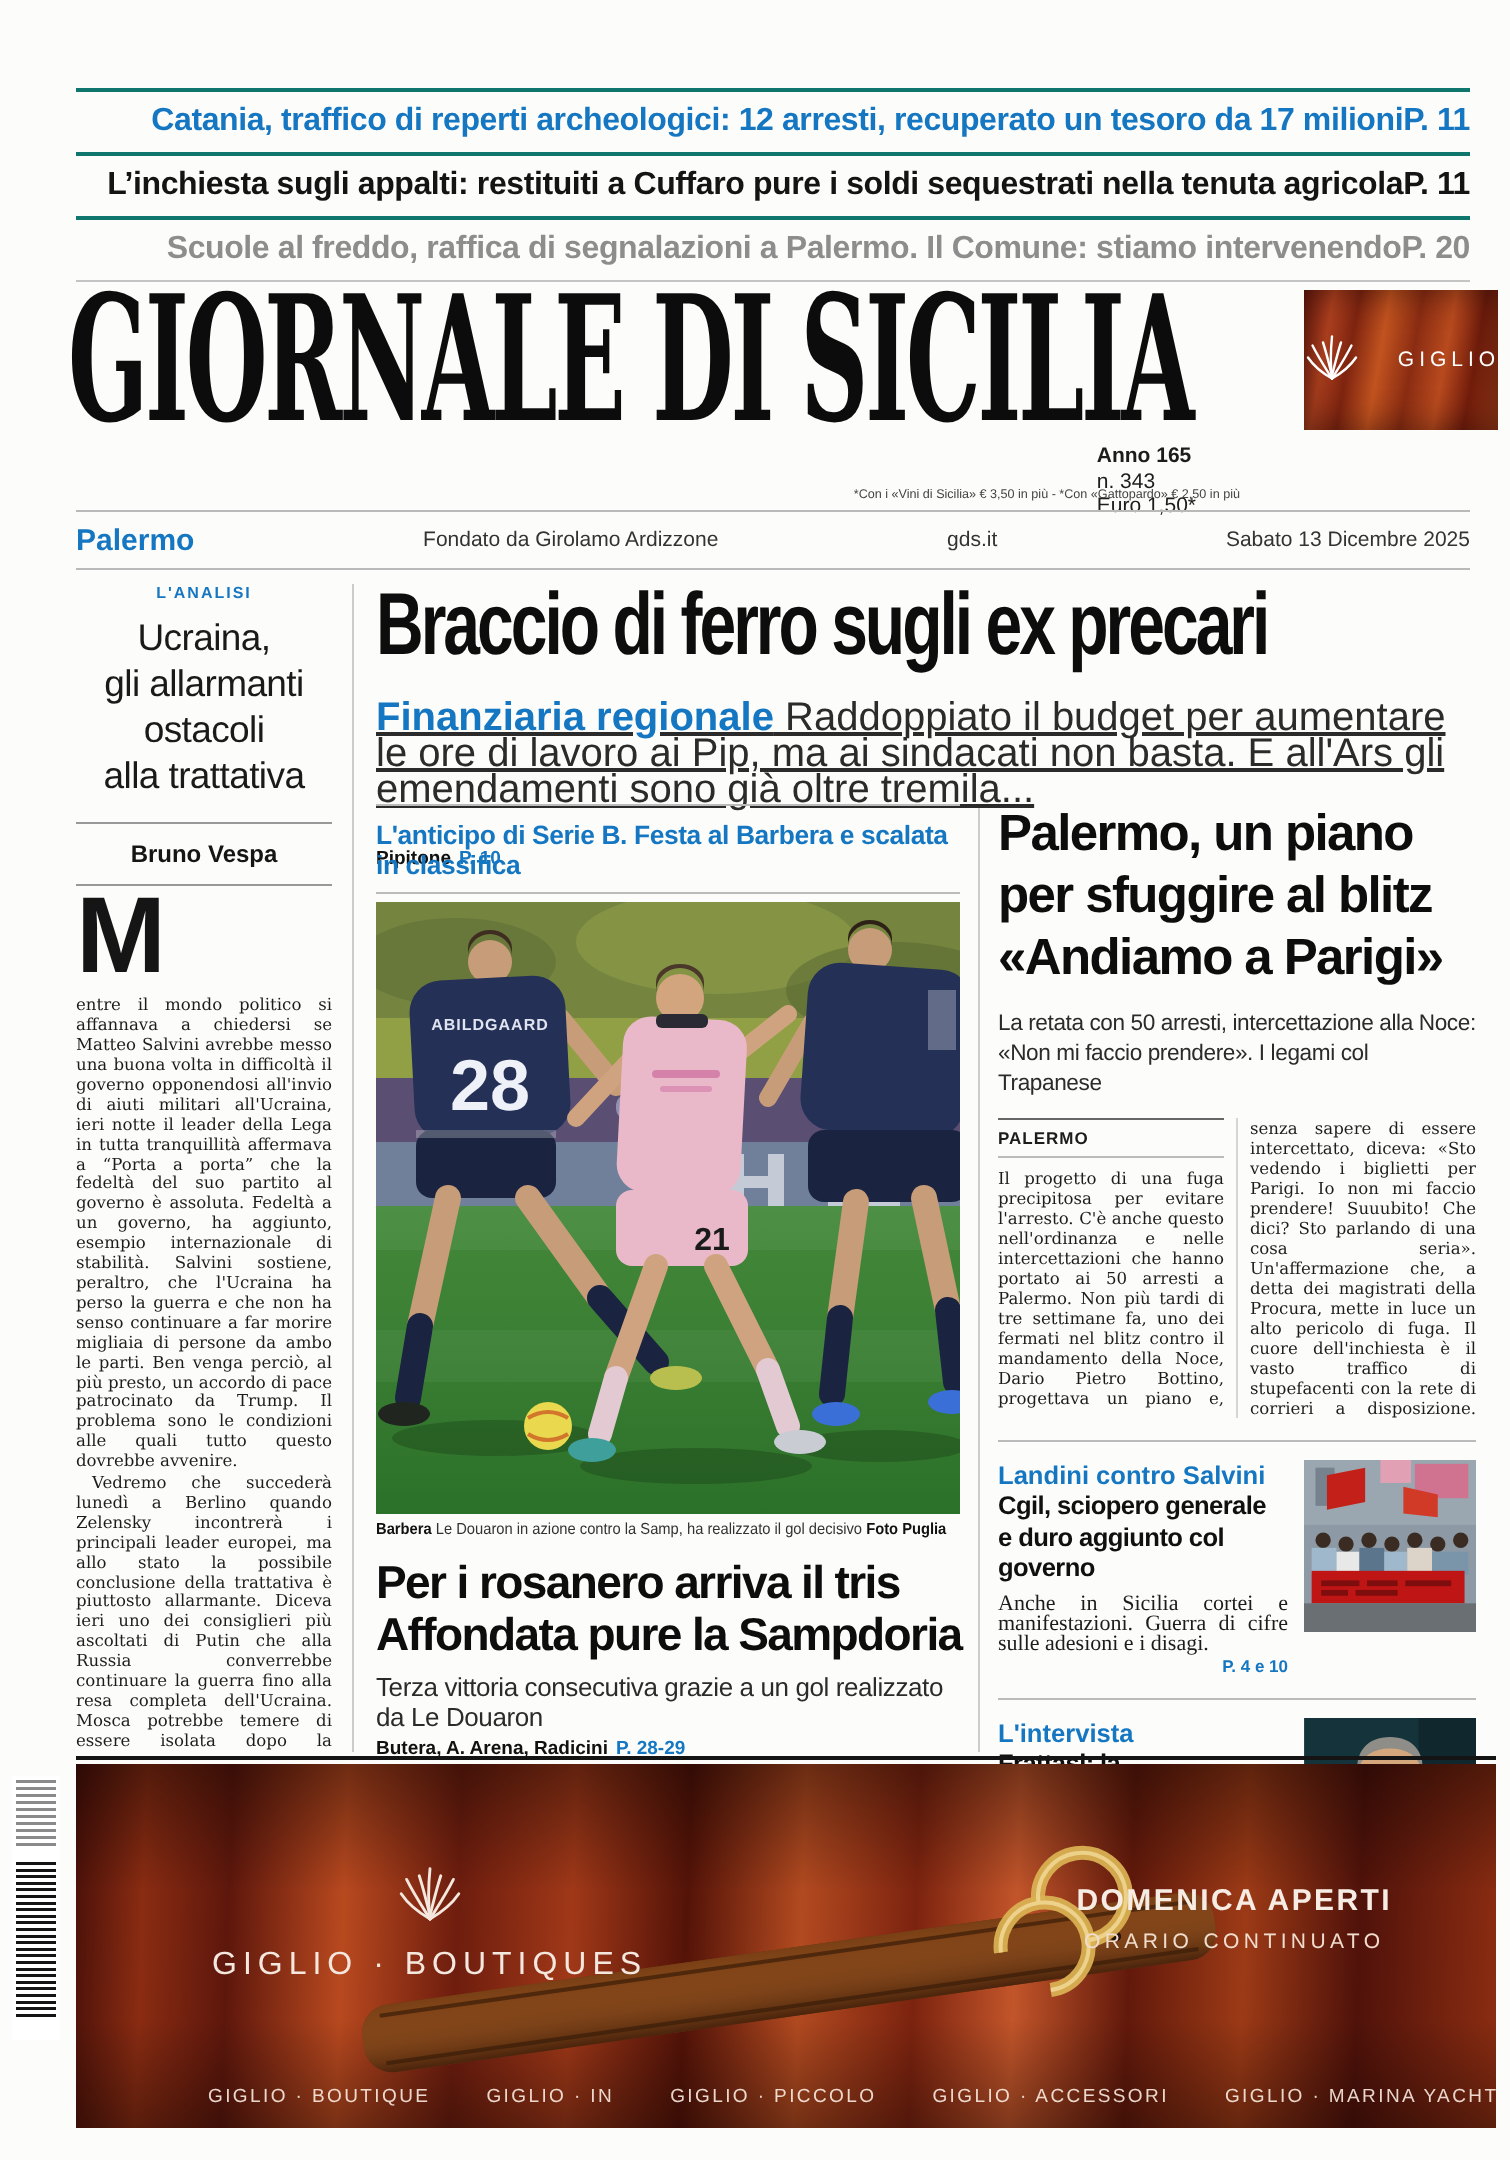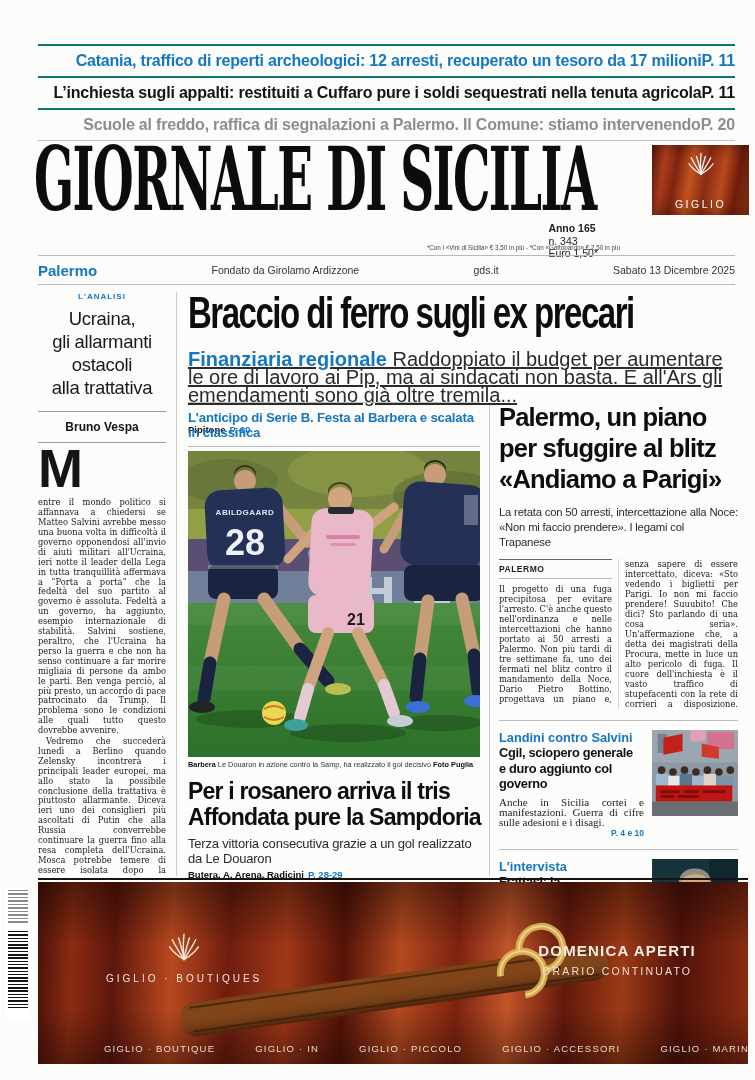--- a/index.html
+++ b/index.html
@@ -12,21 +12,21 @@
   .strip:last-child{border-bottom:1px solid #c4c4c4;}
   .strip.blue, .strip.blue .pg{color:#1577c2;}
   .strip.black,.strip.black .pg{color:#141414;}
   .strip.gray, .strip.gray .pg{color:#8d8d8d;}
   
   .mast-title{position:absolute;left:34px;top:136px;font-family:"DejaVu Serif",serif;
       font-weight:bold;font-size:87px;line-height:1;letter-spacing:-3px;color:#0c0c0c;
       transform:scaleX(.54);transform-origin:left top;white-space:nowrap;}
   .giglio-box{position:absolute;left:652px;top:145px;width:97px;height:70px;overflow:hidden;
       background:linear-gradient(100deg,#6f1a0e 0%,#b1411f 14%,#7e2410 26%,#c2531f 40%,#8a2c12 55%,#b84a1e 70%,#741d0c 84%,#a03c18 100%);
-      display:flex;flex-direction:column;align-items:center;justify-content:center;gap:18px;
+      display:flex;flex-direction:row;align-items:center;justify-content:center;gap:18px;
       box-shadow:inset 0 0 18px rgba(0,0,0,.45);}
   .giglio-box .brand{color:#fff;font-size:10.5px;letter-spacing:2.5px;}
   .edition{position:absolute;right:157px;top:222px;text-align:left;font-size:10.5px;line-height:12.5px;color:#1c1c1c;}
   .edition .anno{font-weight:bold;}
   .edition-note{position:absolute;right:135px;top:244px;font-size:6.3px;color:#444;}
   
   .dateline{position:absolute;left:38px;right:20px;top:255px;height:28px;
       border-top:1px solid #b9b9b9;border-bottom:1px solid #b9b9b9;
       display:flex;align-items:center;justify-content:space-between;font-size:10.5px;color:#333;}
   .dateline .city{font-size:15px;font-weight:bold;color:#1577c2;}
@@ -76,26 +76,26 @@
   .nb-page{text-align:right;font-weight:bold;font-size:8.5px;color:#1577c2;margin-top:1px;}
   .nb-byline{text-align:right;font-weight:bold;font-size:8.5px;margin-top:1px;}
   .nb-byline .pg{color:#1577c2;margin-left:3px;}
   .nb-photo{width:86px;height:86px;flex:0 0 auto;}
   
   .ad-sep{position:absolute;left:38px;top:878px;width:710px;height:2px;background:#141414;}
   .ad{position:absolute;left:38px;top:882px;width:710px;height:182px;overflow:hidden;
      background:linear-gradient(92deg,#4a1009 0%,#8a2c12 5%,#5e170c 11%,#b8491f 19%,#6e1d0e 27%,#a03818 35%,#541308 43%,#b24a20 51%,#7c230f 59%,#c2552a 66%,#62190b 74%,#9c3a16 82%,#50120a 90%,#8c2d12 100%);}
   .ad::before{content:"";position:absolute;inset:0;background:linear-gradient(180deg,rgba(0,0,0,.4),rgba(0,0,0,0) 35%,rgba(0,0,0,0) 70%,rgba(0,0,0,.35));}
   .ad-logo{position:absolute;left:68px;top:48px;display:flex;flex-direction:column;align-items:center;gap:7px;color:#f4e7de;}
-  .ad-logo .brand{font-size:10px;letter-spacing:3px;}
+  .ad-logo .brand{font-size:16px;letter-spacing:3px;}
   .ad-promo{position:absolute;right:52px;top:60px;text-align:center;color:#f7ece3;}
   .ad-promo .t1{font-size:15px;font-weight:bold;letter-spacing:1.2px;}
   .ad-promo .t2{font-size:10.5px;letter-spacing:2.2px;margin-top:6px;color:#f0dccd;}
   .ad-links{position:absolute;left:66px;right:18px;bottom:10px;display:flex;align-items:center;
-     font-size:9.5px;letter-spacing:1.2px;color:rgba(255,240,230,.88);gap:40px;white-space:nowrap;}
+     font-size:9.5px;letter-spacing:1.2px;color:rgba(255,240,230,.88);gap:28px;white-space:nowrap;}
   .ad-links .spacer{flex:1;}
   .ad-belt{position:absolute;inset:0;}
   
   .barcode{position:absolute;left:6px;top:888px;width:20px;height:128px;background:#fff;padding:2px;}
   .bc1{height:34px;background:repeating-linear-gradient(180deg,#8a8a8a 0 1.5px,#fff 1.5px 3.5px);margin-bottom:7px;}
   .bc2{height:78px;background:repeating-linear-gradient(180deg,#141414 0 1.5px,#fff 1.5px 3.3px);}
 </style>
 </head>
 <body>
 

